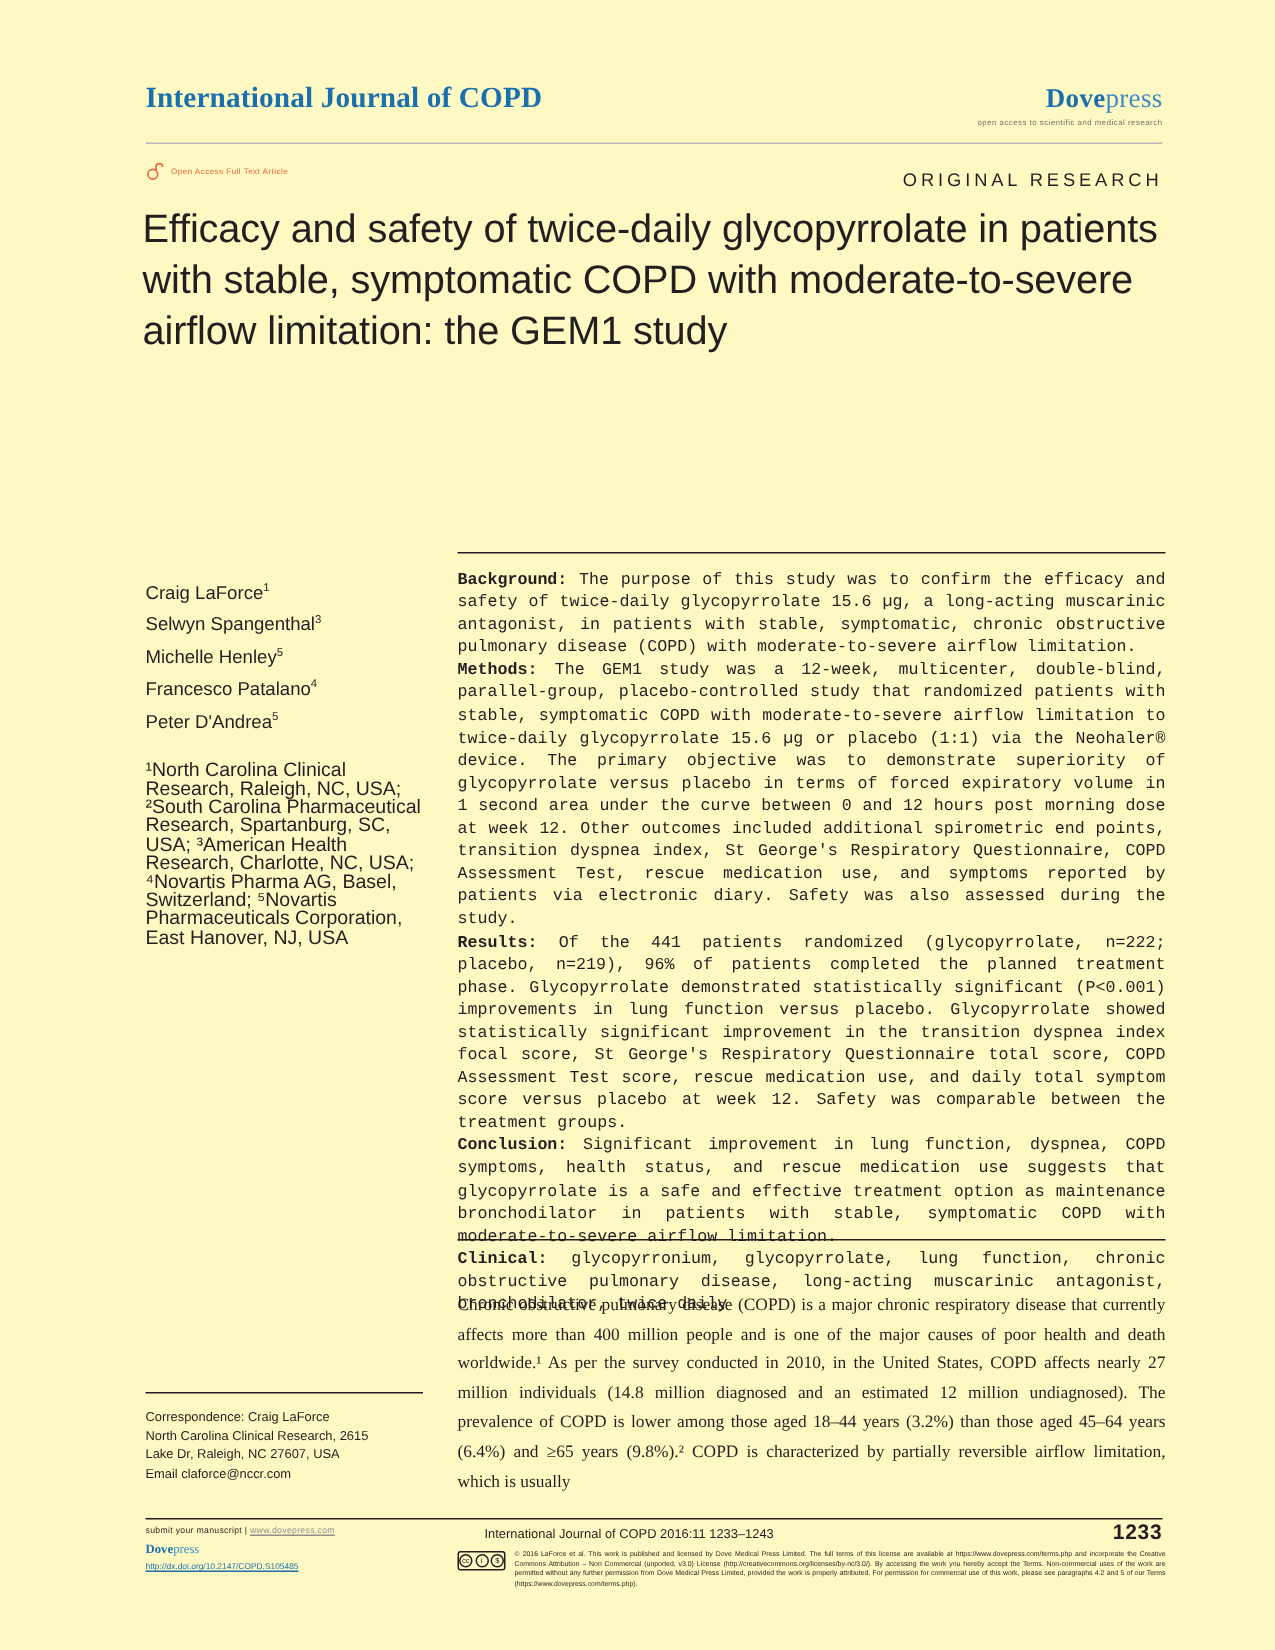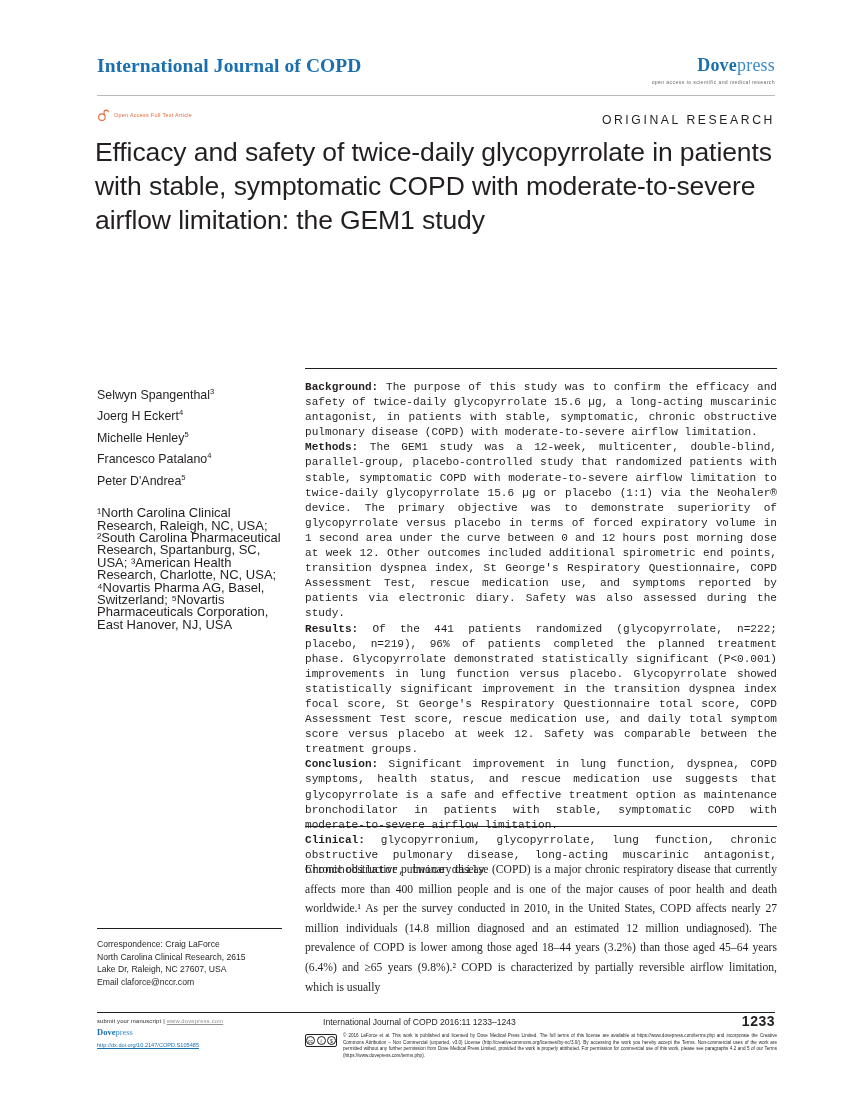--- a/index.html
+++ b/index.html
@@ -4,21 +4,21 @@
 <style>
   html, body {
     margin: 0;
     padding: 0;
     background: #d8d8d8;
   }
   .page {
     position: relative;
     width: 850px;
     height: 1100px;
-    background: #ffffff;
+    background: #fef9c3;
     margin: 0 auto;
     font-family: "Liberation Serif", serif;
     color: #231f20;
     overflow: hidden;
   }
   
   .masthead {
     position: absolute;
     top: 55px;
     left: 97px;
@@ -319,22 +319,22 @@
       </svg>
     </span>
     <span class="oa-text">Open Access Full Text Article</span>
   </div>
   <div class="orig-research">ORIGINAL RESEARCH</div>
 
   <div class="title">Efficacy and safety of twice-daily glycopyrrolate in patients with stable, symptomatic COPD with moderate-to-severe airflow limitation: the GEM1 study</div>
 
   <div class="col-left">
     <div class="authors">
+      <div>Craig LaForce<sup>1</sup></div>
       <div>Selwyn Spangenthal<sup>3</sup></div>
-      <div>Joerg H Eckert<sup>4</sup></div>
       <div>Michelle Henley<sup>5</sup></div>
       <div>Francesco Patalano<sup>4</sup></div>
       <div>Peter D'Andrea<sup>5</sup></div>
     </div>
     <div class="affiliations">¹North Carolina Clinical Research, Raleigh, NC, USA; ²South Carolina Pharmaceutical Research, Spartanburg, SC, USA; ³American Health Research, Charlotte, NC, USA; ⁴Novartis Pharma AG, Basel, Switzerland; ⁵Novartis Pharmaceuticals Corporation, East Hanover, NJ, USA</div>
   </div>
 
   <div class="corr-rule"></div>
   <div class="correspondence">
     <div>Correspondence: Craig LaForce</div>

